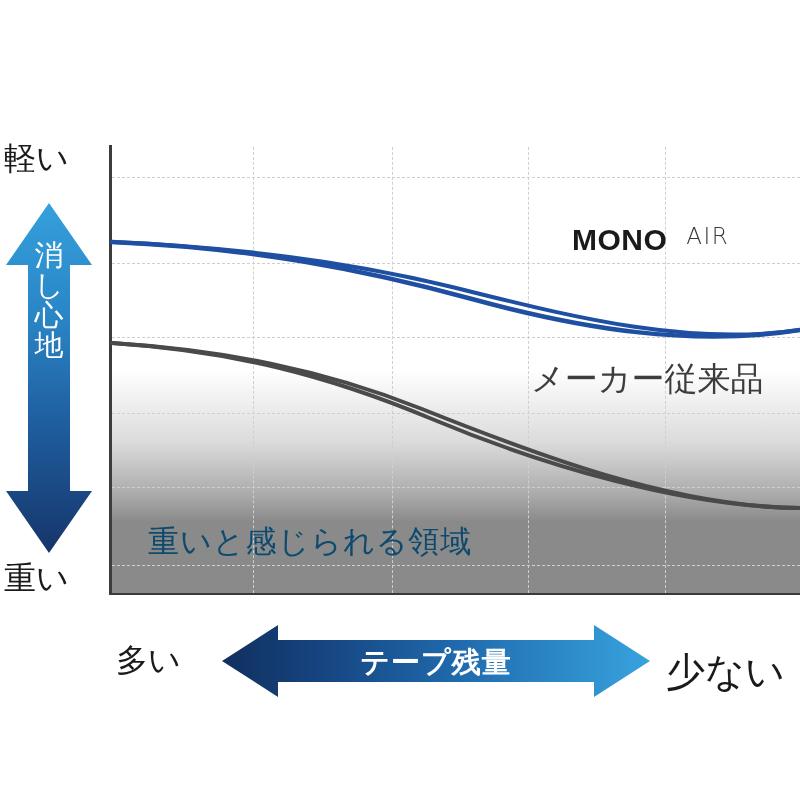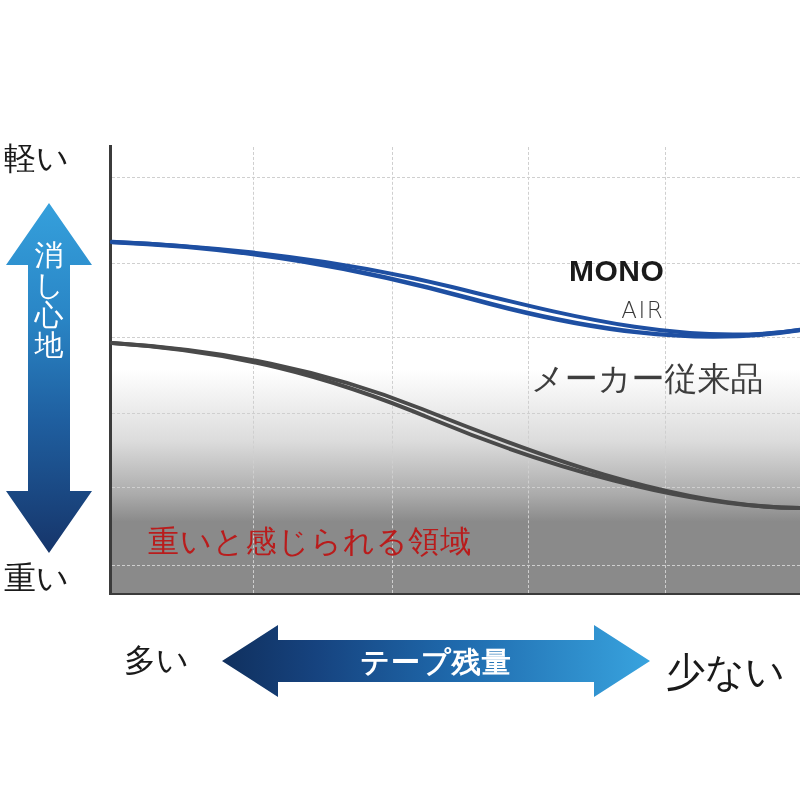--- a/index.html
+++ b/index.html
@@ -73,36 +73,35 @@
     inset: 0;
     overflow: visible;
   }
 
   
   #region-label {
     position: absolute;
     left: 148px;
     top: 496px;
     font-size: 31px;
-    color: #b91c1c;
+    color: #0c4a6e;
     letter-spacing: 1px;
     white-space: nowrap;
     font-family: "DejaVu Sans", "Liberation Sans", sans-serif;
   }
 
   
   #legend-mono {
     position: absolute;
-    left: 569px;
+    left: 536px;
     top: 198px;
     display: flex;
-    align-items: flex-end;
+    align-items: flex-start;
     gap: 9px;
     white-space: nowrap;
-    flex-direction: column;
   }
   #mono-bars {
     display: inline-block;
     width: 27px;
     height: 22px;
   }
   #mono-bars .bar {
     height: 5px;
     width: 100%;
     margin-bottom: 3px;
@@ -185,21 +184,21 @@
   
   #h-axis-group {
     position: absolute;
     left: 0;
     top: 596px;
     width: 800px;
     height: 84px;
   }
   #h-label-left {
     position: absolute;
-    left: 124px;
+    left: 116px;
     top: 18px;
     font-size: 32px;
     color: #1a1a1a;
     white-space: nowrap;
     font-family: "DejaVu Sans", "Liberation Sans", sans-serif;
   }
   #h-label-right {
     position: absolute;
     left: 666px;
     top: 24px;

